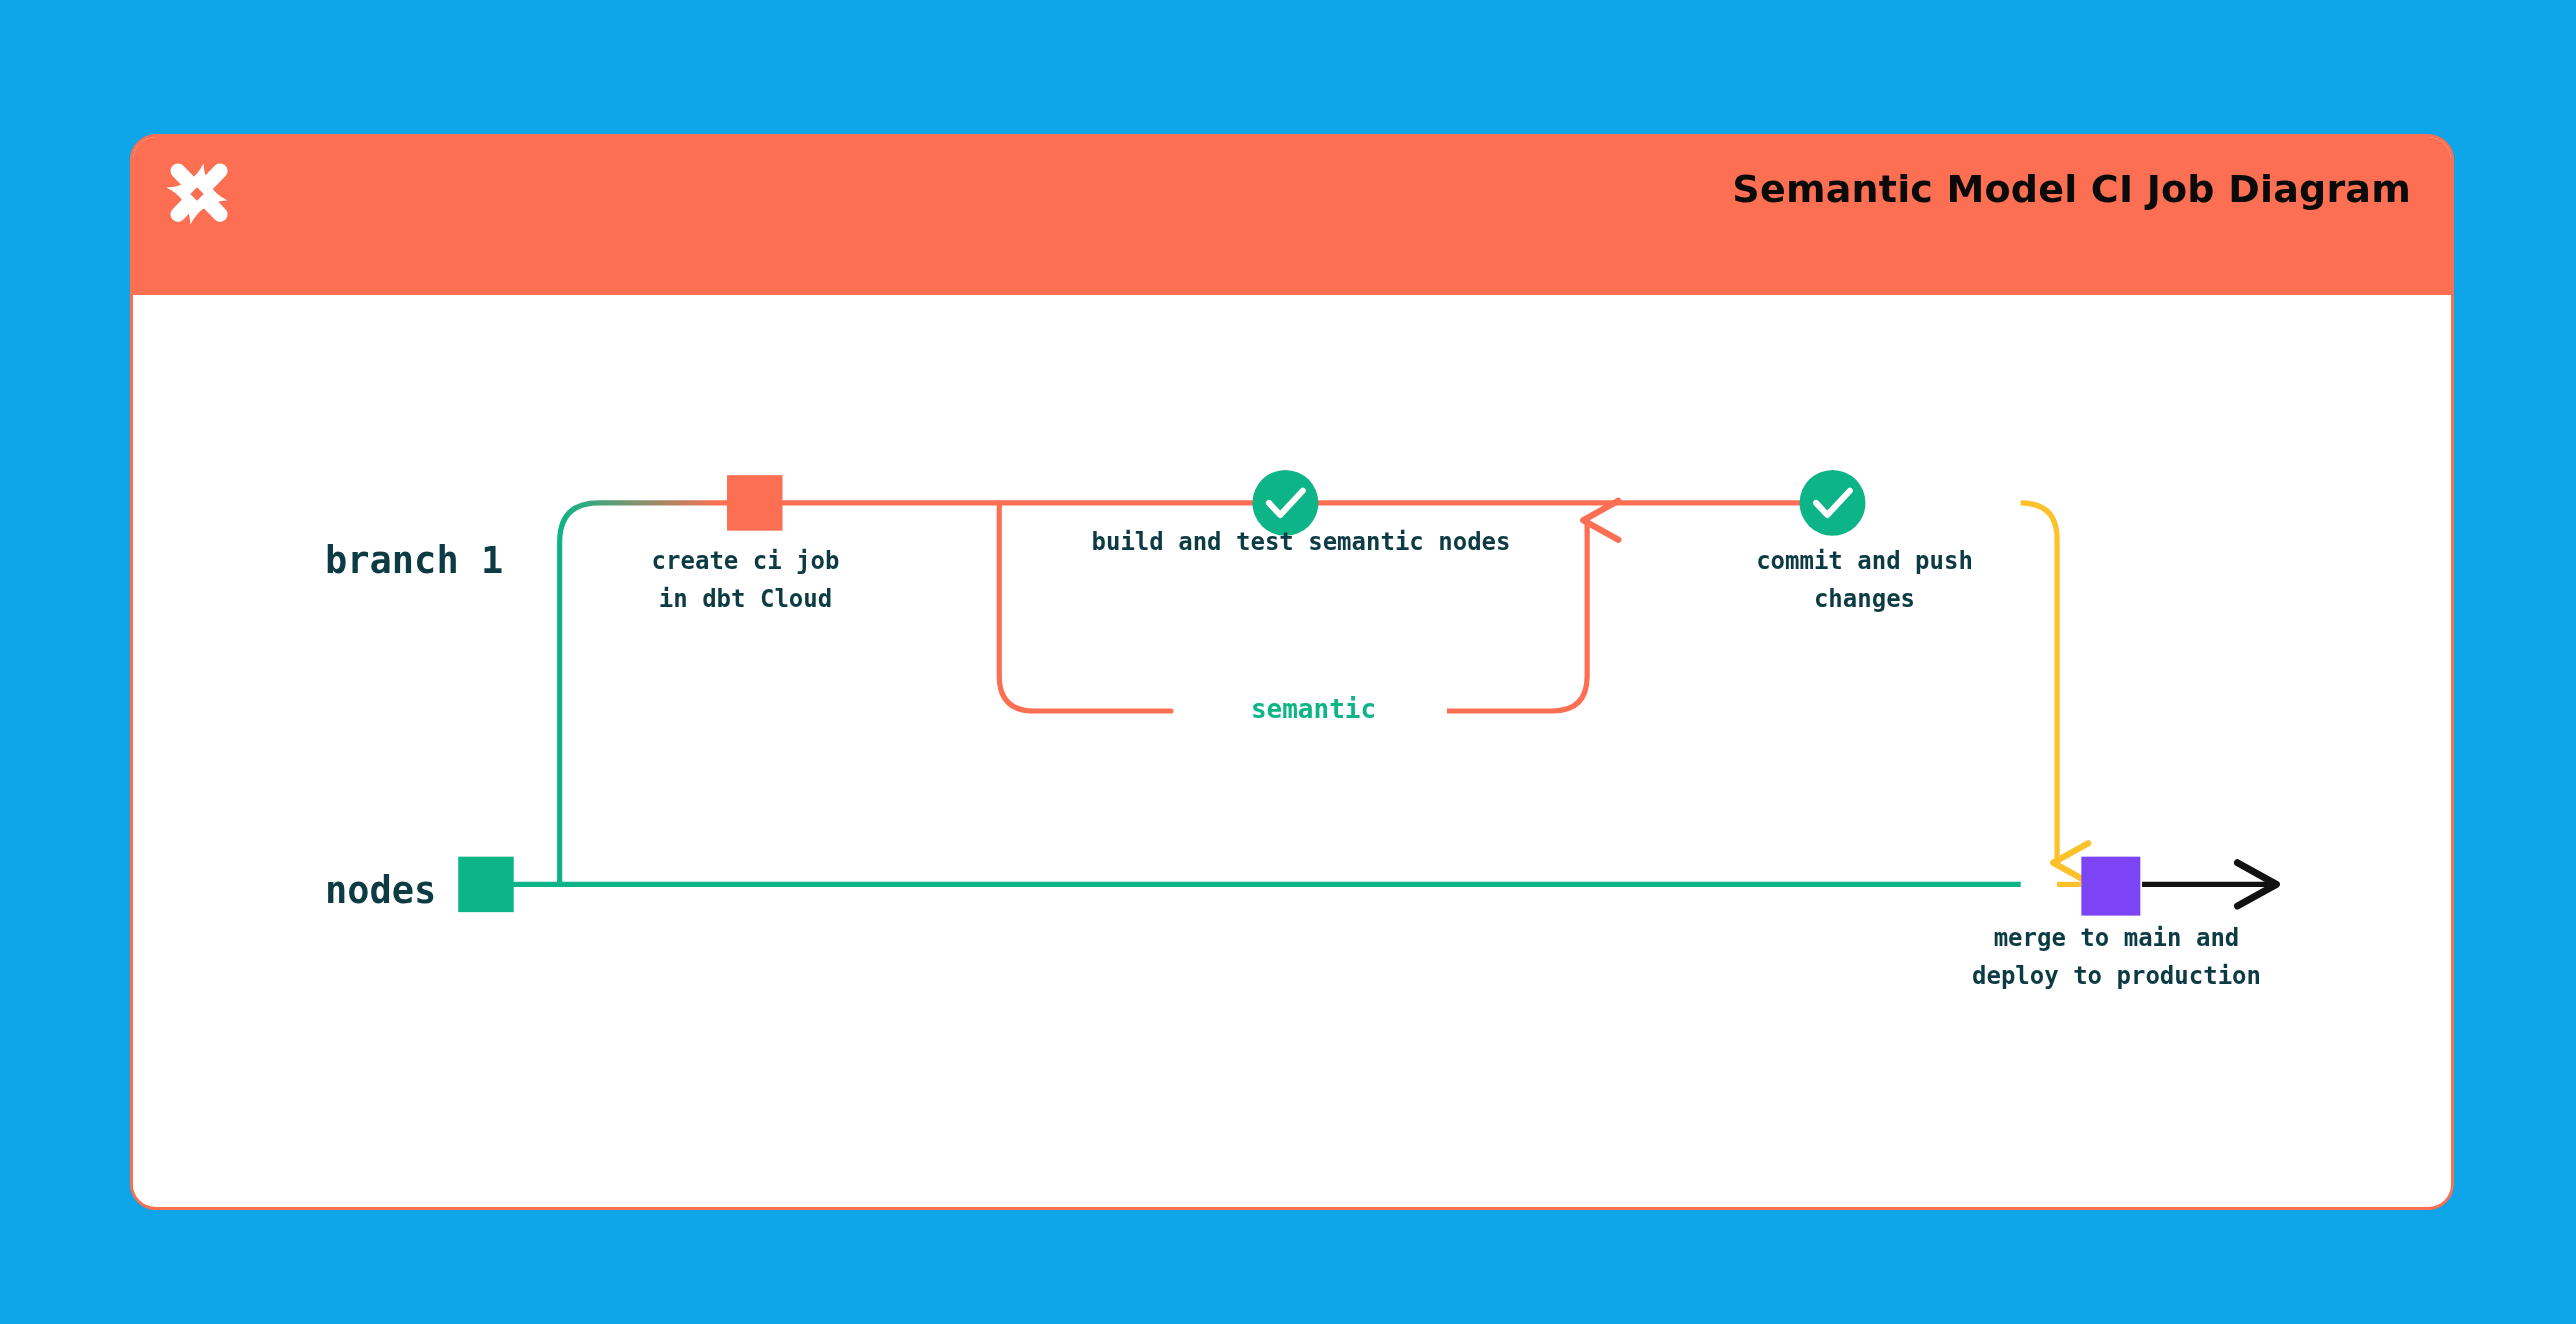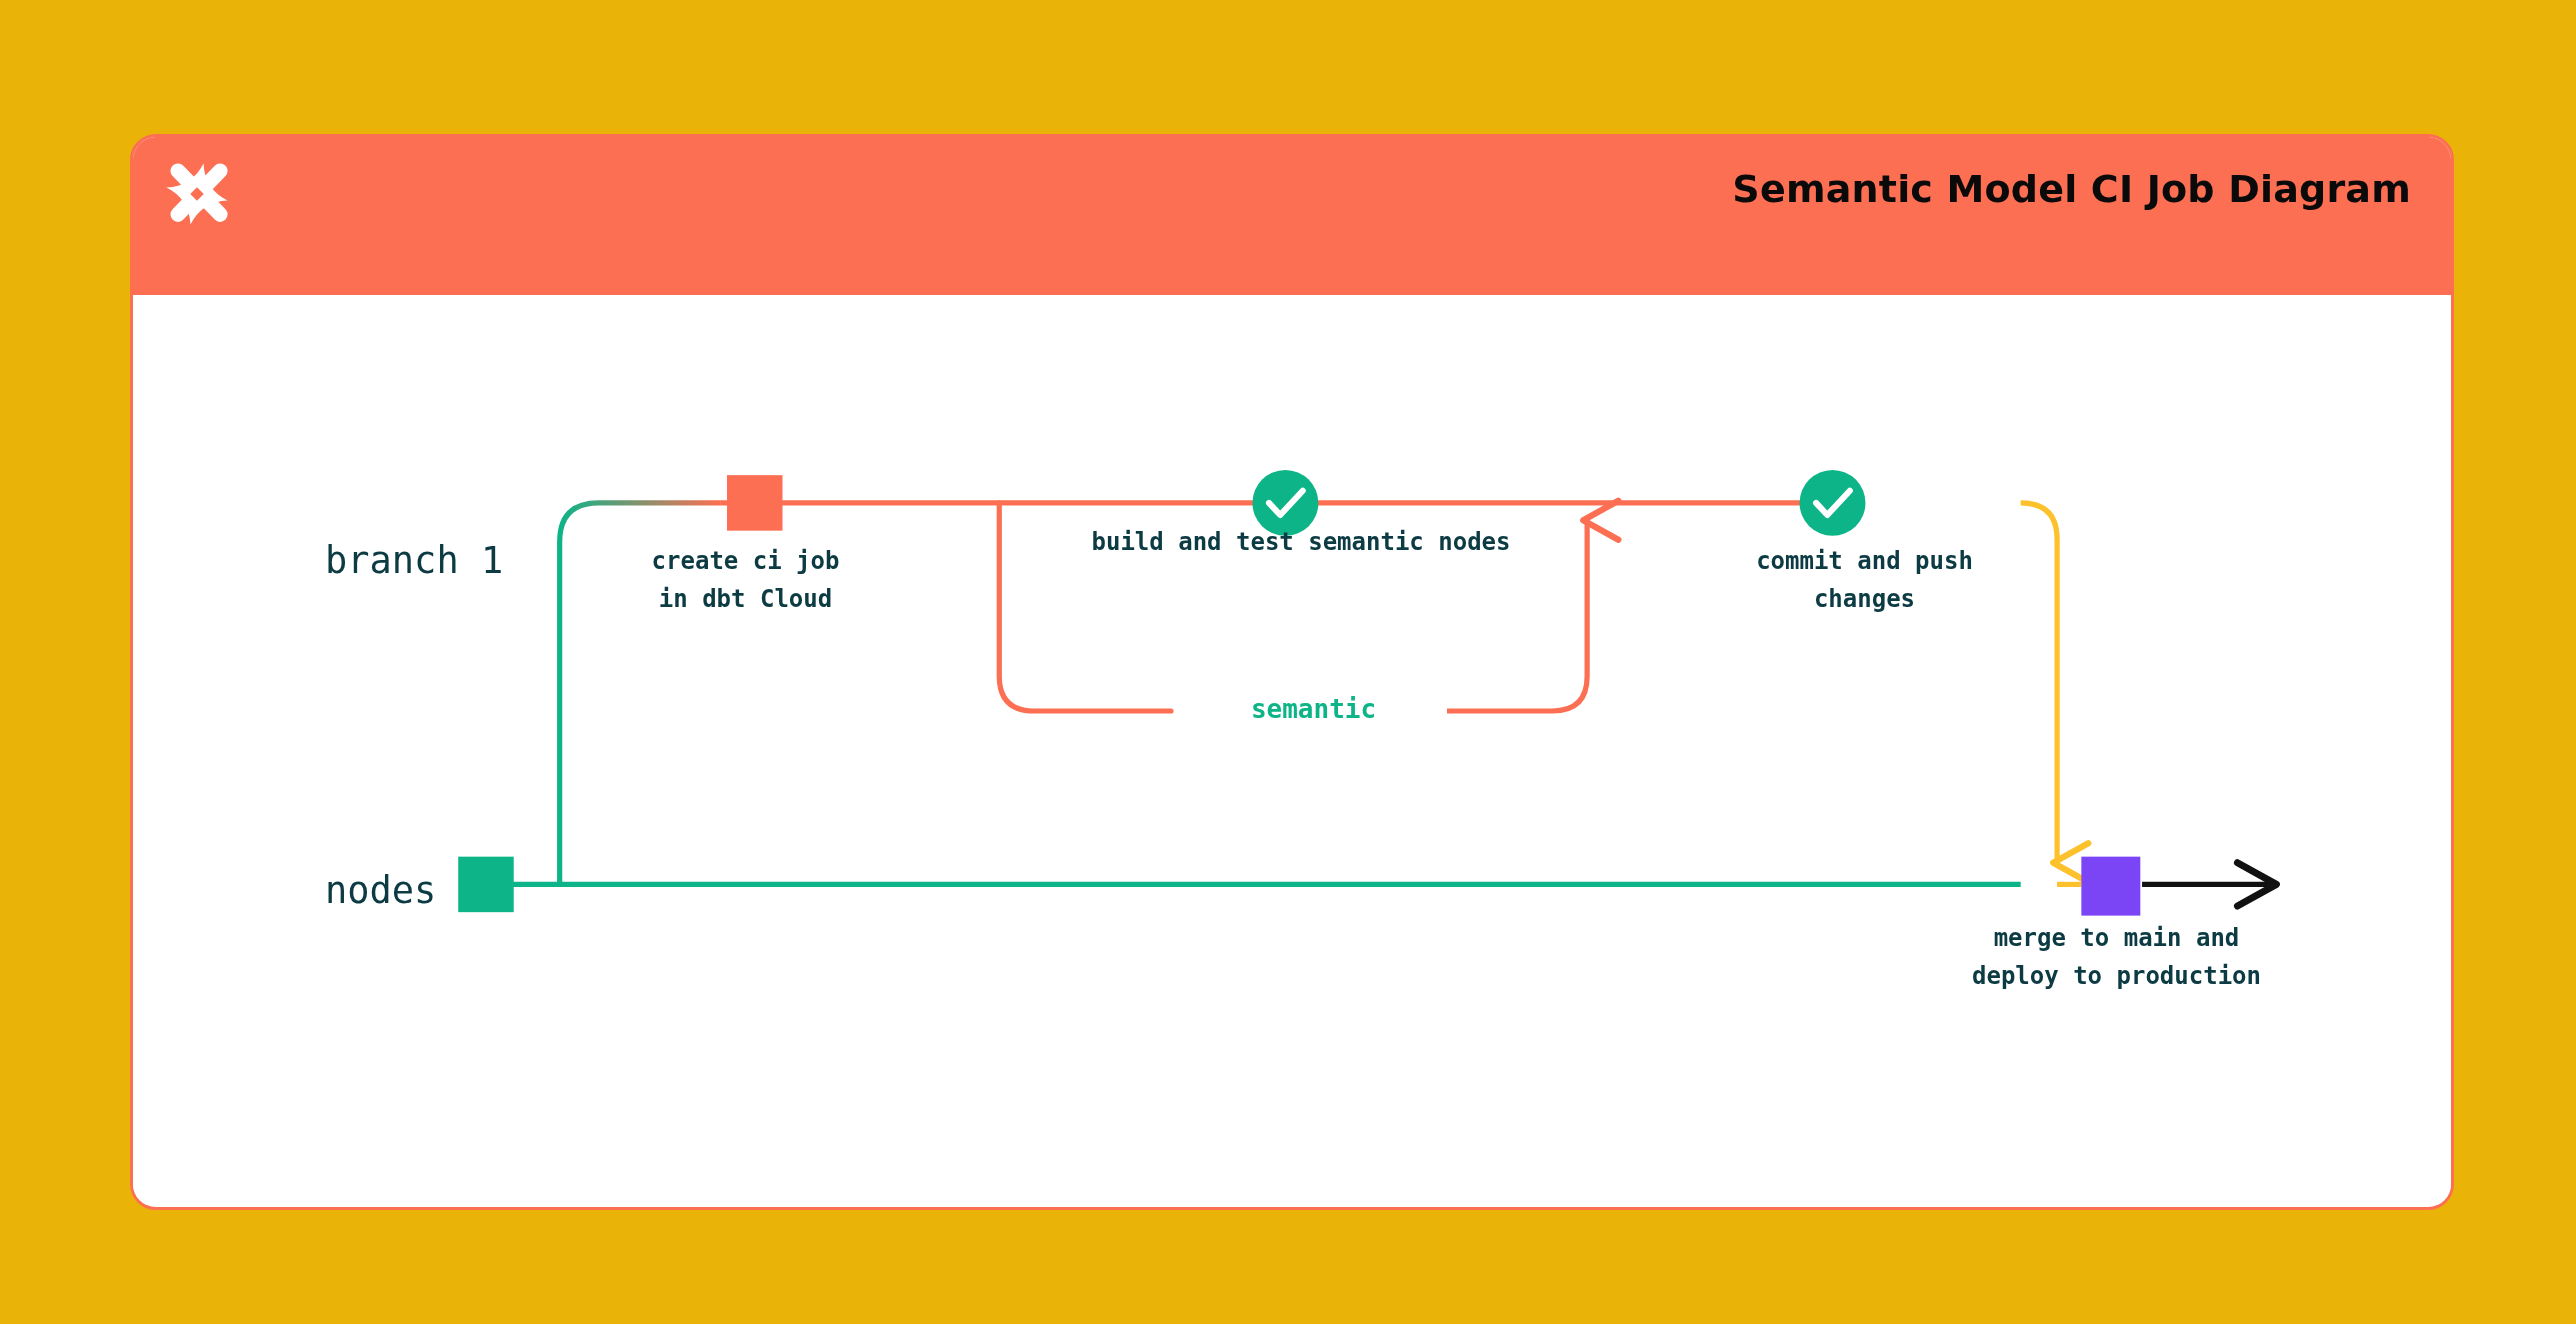--- a/index.html
+++ b/index.html
@@ -11,21 +11,21 @@
     width: 2576px;
     height: 1324px;
     font-family: "DejaVu Sans Mono", "Liberation Mono", monospace;
     overflow: hidden;
   }
 
   #stage {
     position: relative;
     width: 2576px;
     height: 1324px;
-    background: #eab308;
+    background: #0ea5e9;
   }
 
   
   .card {
     position: absolute;
     left: 130px;
     top: 134px;
     width: 2324px;
     height: 1076px;
     box-sizing: border-box;
@@ -82,21 +82,21 @@
     width: 2576px;
     height: 1324px;
     pointer-events: none;
   }
 
   
   .branch-name {
     position: absolute;
     font-family: "DejaVu Sans Mono", "Liberation Mono", monospace;
     font-size: 37px;
-    font-weight: 400;
+    font-weight: 700;
     color: #0C3B43;
     white-space: nowrap;
   }
   .branch-name.b1 { left: 325px; top: 539px; }
   .branch-name.mn { left: 325px; top: 869px; }
 
   .node-label {
     position: absolute;
     font-family: "DejaVu Sans Mono", "Liberation Mono", monospace;
     font-size: 24px;

